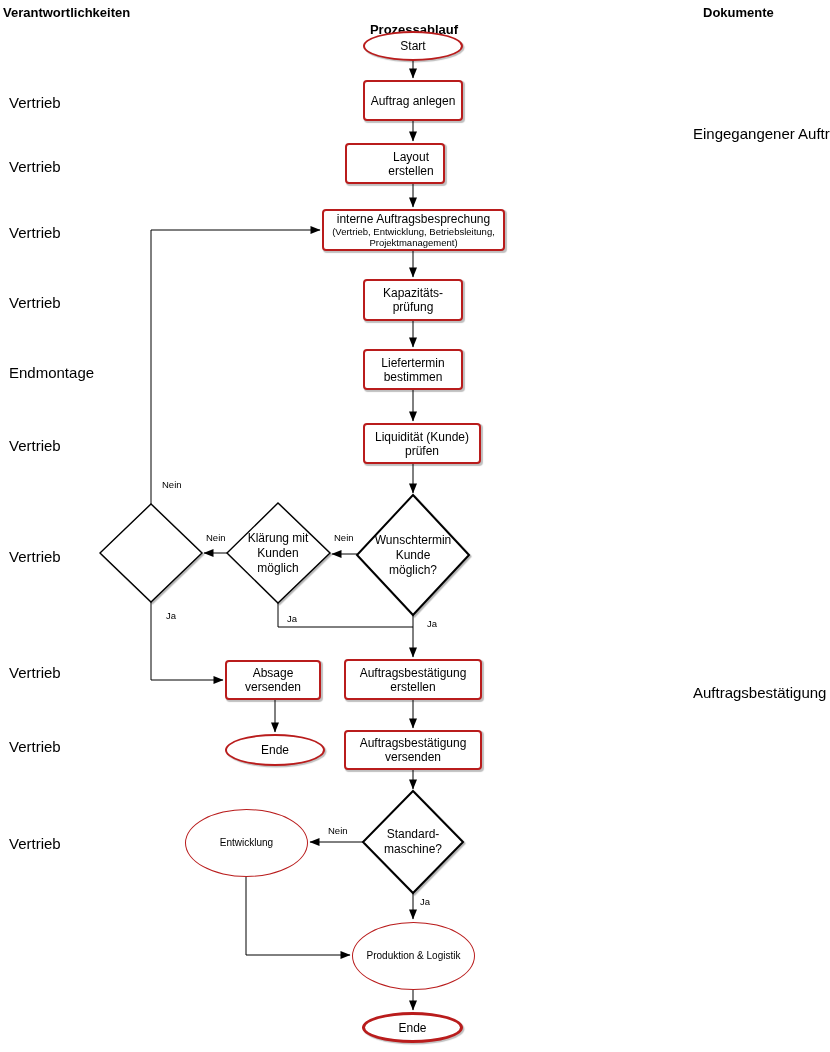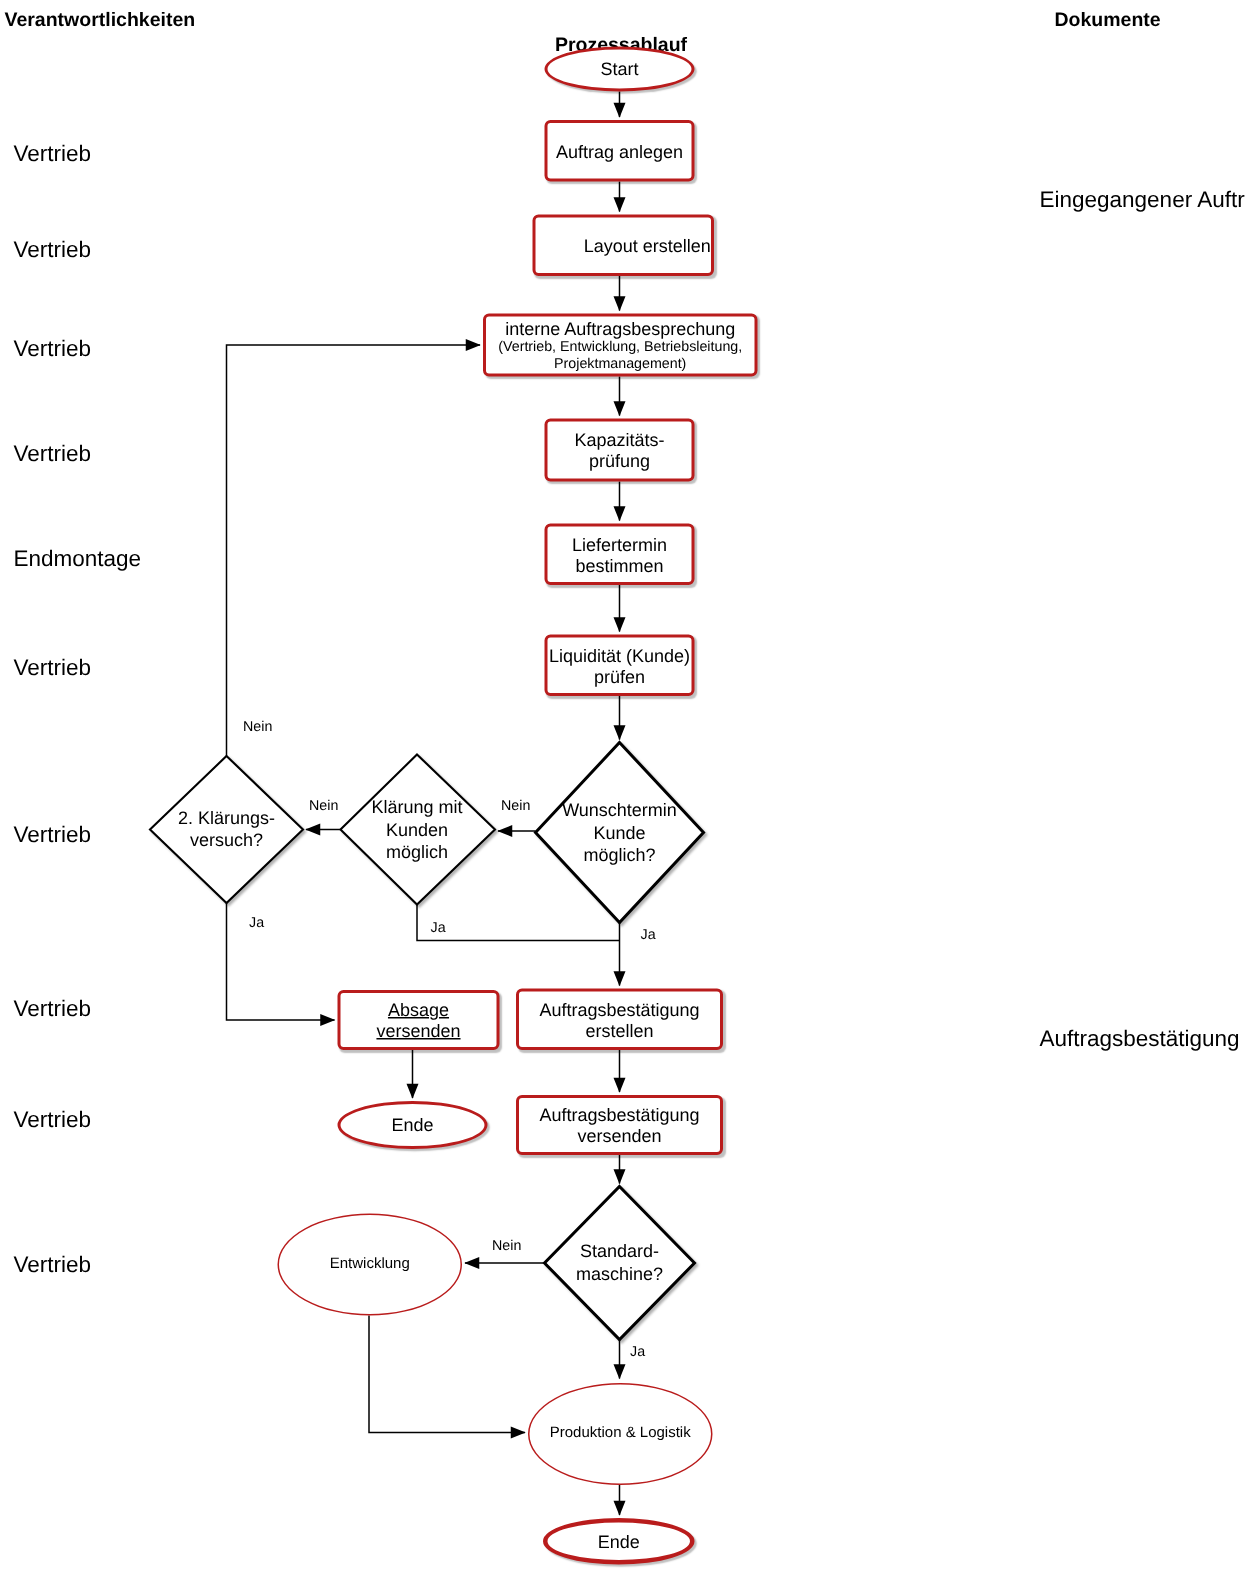--- a/index.html
+++ b/index.html
@@ -87,49 +87,47 @@
   <div class="rlabel" style="left:9px;top:738px;">Vertrieb</div>
   <div class="rlabel" style="left:9px;top:835px;">Vertrieb</div>
 
   <div class="dlabel" style="left:693px;top:125px;">Eingegangener Auftrag</div>
   <div class="dlabel" style="left:693px;top:684px;">Auftragsbestätigung</div>
 
   <div class="node oval" style="left:363px;top:31px;width:100px;height:30px;">Start</div>
 
   <div class="node" style="left:363px;top:80px;width:100px;height:41px;">Auftrag anlegen</div>
 
-  <div class="node" style="left:355px;top:143px;width:121px;height:41px;padding-left:32px;">Layout erstellen</div>
+  <div class="node" style="left:345px;top:143px;width:100px;height:41px;padding-left:32px;">Layout erstellen</div>
 
   <div class="node" style="left:322px;top:209px;width:183px;height:42px;">
     <div>interne Auftragsbesprechung</div>
     <div class="sub">(Vertrieb, Entwicklung, Betriebsleitung,
 Projektmanagement)</div>
   </div>
 
   <div class="node" style="left:363px;top:279px;width:100px;height:42px;">Kapazitäts-
 prüfung</div>
 
   <div class="node" style="left:363px;top:349px;width:100px;height:41px;">Liefertermin
 bestimmen</div>
 
-  <div class="node" style="left:363px;top:423px;width:100px;height:41px;text-align:center;">Liquidität (Kunde)
+  <div class="node" style="left:363px;top:423px;width:118px;height:41px;text-align:center;">Liquidität (Kunde)
 prüfen</div>
 
   <div class="dtext" style="left:228px;top:516px;width:100px;height:74px;">Klärung mit
 Kunden
 möglich</div>
   <div class="dtext" style="left:357px;top:513px;width:112px;height:84px;">Wunschtermin
 Kunde
 möglich?</div>
-  <div class="dtext" style="left:101px;top:526px;width:100px;height:54px;">2. Klärungs-
-versuch?</div>
   <div class="dtext" style="left:363px;top:812px;width:100px;height:60px;">Standard-
 maschine?</div>
 
-  <div class="node" style="left:225px;top:660px;width:108px;height:40px;text-decoration:underline;">Absage
+  <div class="node" style="left:225px;top:660px;width:96px;height:40px;">Absage
 versenden</div>
 
   <div class="node" style="left:344px;top:659px;width:138px;height:41px;">Auftragsbestätigung
 erstellen</div>
 
   <div class="node oval" style="left:225px;top:734px;width:100px;height:32px;border-width:2.5px;">Ende</div>
 
   <div class="node" style="left:344px;top:730px;width:138px;height:40px;">Auftragsbestätigung
 versenden</div>
 

